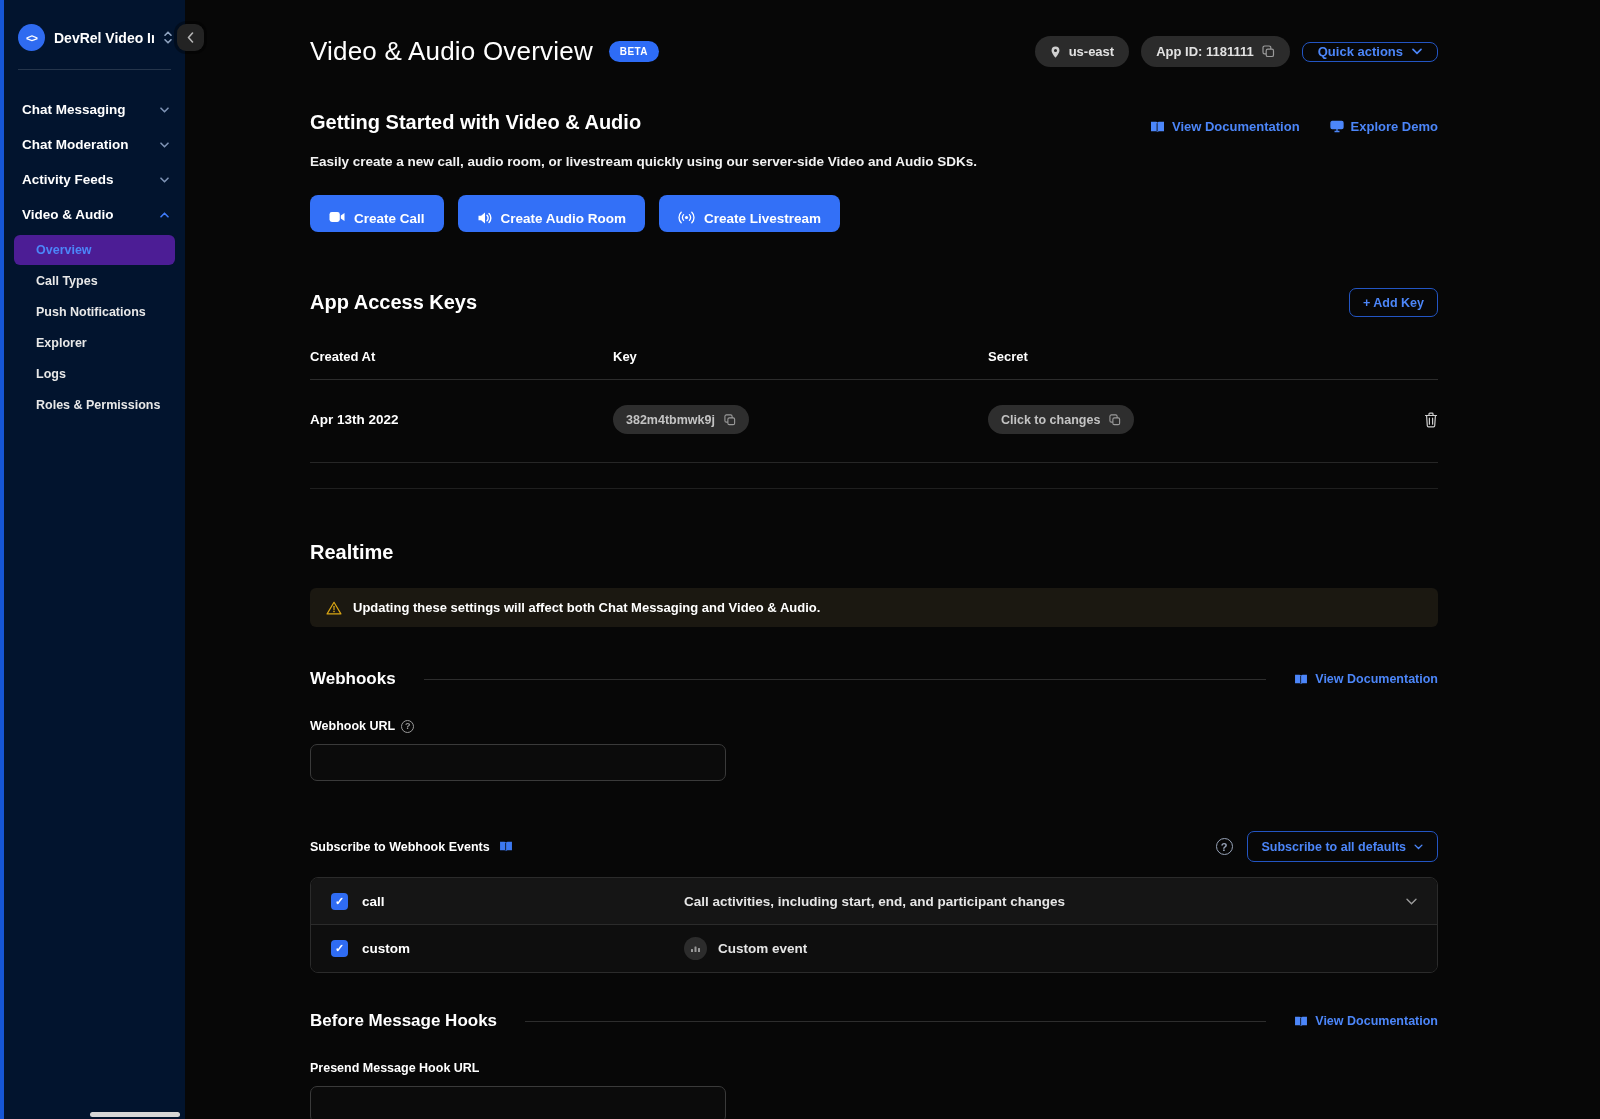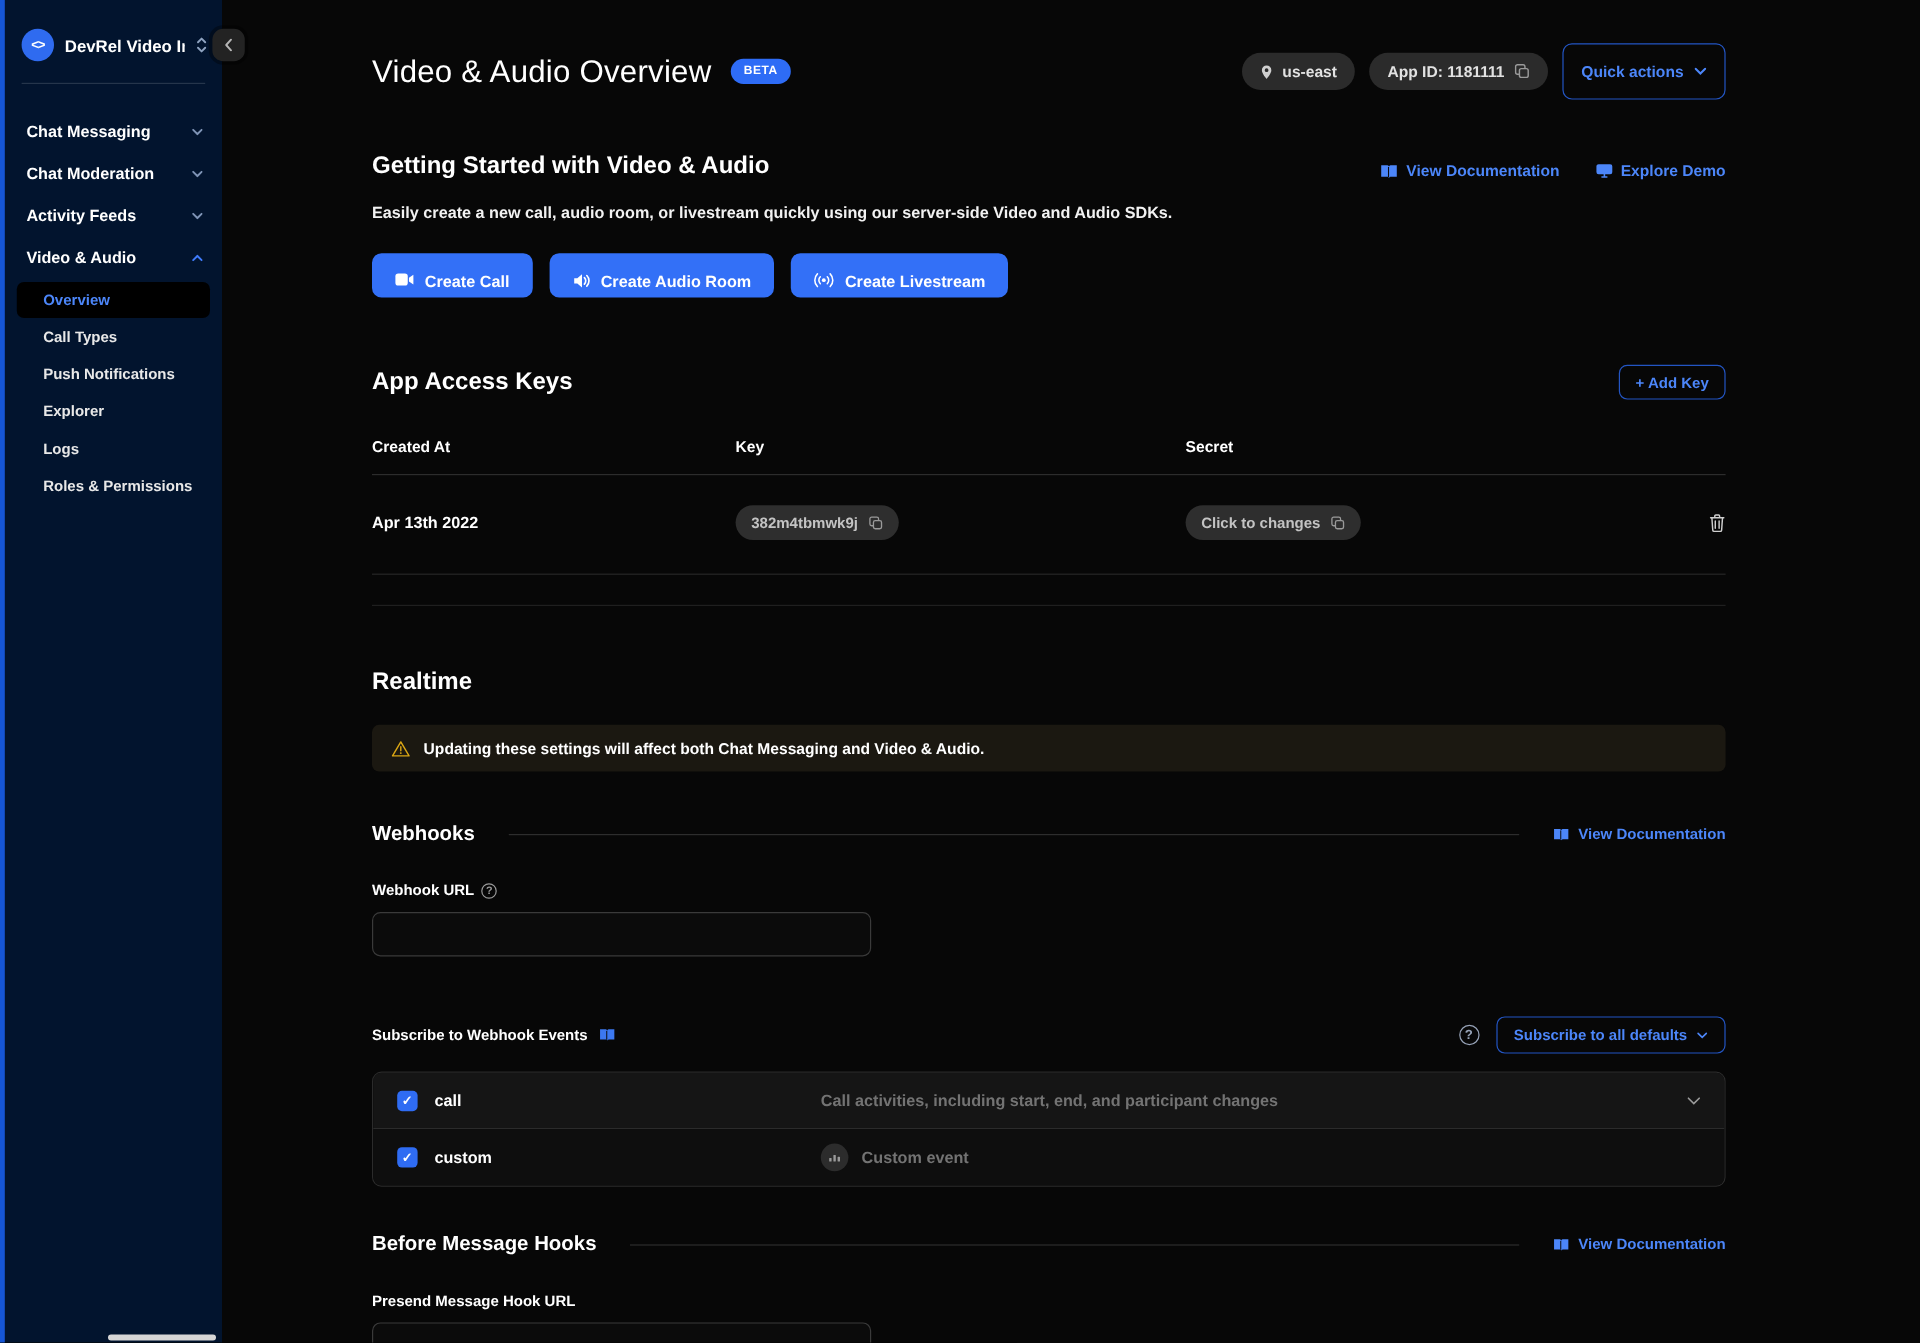--- a/index.html
+++ b/index.html
@@ -13,34 +13,34 @@
   .logo-circle { width:27px; height:27px; border-radius:50%; background:#2f6bf0; color:#fff; font-size:11px; font-weight:bold; display:flex; align-items:center; justify-content:center; letter-spacing:-1px; flex-shrink:0; }
   .sb-appname { flex:1; color:#fff; font-size:14px; font-weight:bold; white-space:nowrap; overflow:hidden; }
   .sb-divider { height:1px; background:rgba(255,255,255,0.14); margin:0 14px; }
   .sb-nav { padding-top:22px; }
   .sb-item { display:flex; align-items:center; justify-content:space-between; padding:10px 16px 10px 18px; color:#ffffff; font-size:13.5px; font-weight:bold; cursor:pointer; }
   .sb-item.expanded { color:#ffffff; }
   .sb-item .chev { color:#7e93b5; display:flex; }
   .sb-item.expanded .chev { color:#3f7bfa; }
   .sb-sub { padding:2px 0 0 0; }
   .sb-subitem { margin:1px 10px; padding:8px 8px 8px 22px; color:#e8e8e8; font-size:12.5px; font-weight:600; border-radius:6px; cursor:pointer; }
-  .sb-subitem.active { color:#4c86f9; background:#000000; }
+  .sb-subitem.active { color:#4c86f9; background:#4c1d95; }
   .collapse-btn { position:absolute; left:177px; top:24px; width:27px; height:27px; background:#232323; border-radius:9px; display:flex; align-items:center; justify-content:center; color:#b5b5b5; font-size:12px; cursor:pointer; z-index:6; box-shadow:0 0 0 3px rgba(0,0,0,.35); }
   .sb-scroll { position:absolute; bottom:2px; left:86px; width:90px; height:5px; background:#d6d6d6; border-radius:3px; }
 
   
   .main { flex:1; padding:36px 162px 40px 125px; }
 
   .page-head { display:flex; align-items:center; justify-content:space-between; }
   .ph-left { display:flex; align-items:center; gap:16px; }
   .page-title { color:#fff; font-size:26px; font-weight:normal; letter-spacing:.2px; }
   .beta-badge { background:#2e6cf6; color:#fff; font-size:10px; font-weight:bold; padding:5px 11px; border-radius:999px; letter-spacing:.4px; }
   .ph-right { display:flex; align-items:center; gap:12px; }
   .pill { display:flex; align-items:center; gap:8px; background:#2b2b2b; color:#e2e2e2; font-size:13px; font-weight:600; height:31px; padding:0 15px; border-radius:999px; }
-  .btn-outline { display:flex; align-items:center; gap:9px; background:transparent; border:1px solid #2355c3; color:#4c86f9; font-size:13px; font-weight:bold; height:47px; padding:0 15px; border-radius:8px; cursor:pointer; font-family:inherit; }
+  .btn-outline { display:flex; align-items:center; gap:9px; background:transparent; border:1px solid #2355c3; color:#4c86f9; font-size:13px; font-weight:bold; height:20px; padding:0 15px; border-radius:8px; cursor:pointer; font-family:inherit; }
 
   .gs-head { display:flex; align-items:flex-end; justify-content:space-between; margin-top:44px; }
   .h2 { color:#fff; font-size:20px; font-weight:bold; }
   .doc-links { display:flex; align-items:center; gap:30px; }
   .blue-link { display:flex; align-items:center; gap:7px; color:#4c86f9; font-size:13px; font-weight:bold; cursor:pointer; text-decoration:none; }
   .gs-desc { margin-top:20px; color:#f2f2f2; font-size:13.5px; font-weight:600; }
   .gs-buttons { display:flex; gap:14px; margin-top:26px; }
   .btn-primary { display:flex; align-items:flex-start; gap:9px; background:#3370f7; border:none; color:#fff; font-size:13.5px; font-weight:bold; height:37px; padding:16px 19px; border-radius:8px; cursor:pointer; font-family:inherit; }
 
   .keys-head { display:flex; align-items:center; justify-content:space-between; margin-top:56px; }
@@ -78,21 +78,21 @@
   .events-box { margin-top:15px; border:1px solid #2b2b2b; border-radius:8px; overflow:hidden; }
   .event-row { display:grid; grid-template-columns:353px 1fr 26px; align-items:center; height:47px; padding:0 20px; }
   .event-row.first { background:#151515; border-bottom:1px solid #2b2b2b; }
   .event-row.second { background:#0e0e0e; }
   .ev-left { display:flex; align-items:center; gap:14px; }
   .checkbox { width:17px; height:17px; border-radius:4px; background:#2d2d2d; display:flex; align-items:center; justify-content:center; cursor:pointer; }
   .checkbox.checked { background:#2f6cf3; }
   .checkbox .mark { color:#fff; font-size:11px; font-weight:bold; display:none; }
   .checkbox.checked .mark { display:block; }
   .ev-name { color:#fff; font-size:13.5px; font-weight:bold; }
-  .ev-desc { display:flex; align-items:center; gap:11px; color:#737373; font-size:13.5px; font-weight:bold;text-align:right; }
+  .ev-desc { display:flex; align-items:center; gap:11px; color:#e5e5e5; font-size:13.5px; font-weight:bold;text-align:right; }
   .ev-icon { width:23px; height:23px; border-radius:50%; background:#2c2c2c; display:flex; align-items:center; justify-content:center; }
   .ev-chev { color:#9a9a9a; display:flex; justify-content:flex-end; cursor:pointer; }
 
   .bmh-row { margin-top:38px; }
 </style>
 </head>
 <body>
 
 <div class="app">
 

